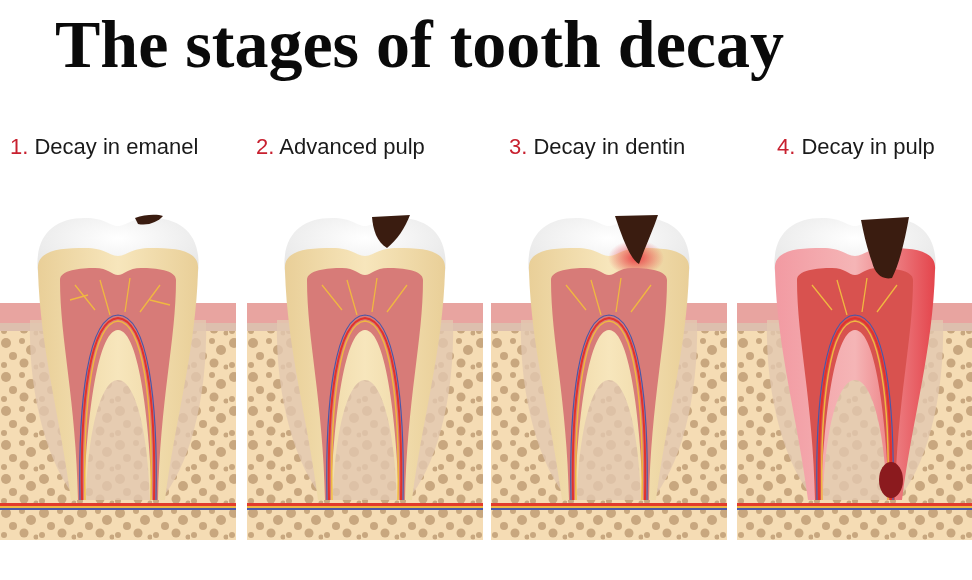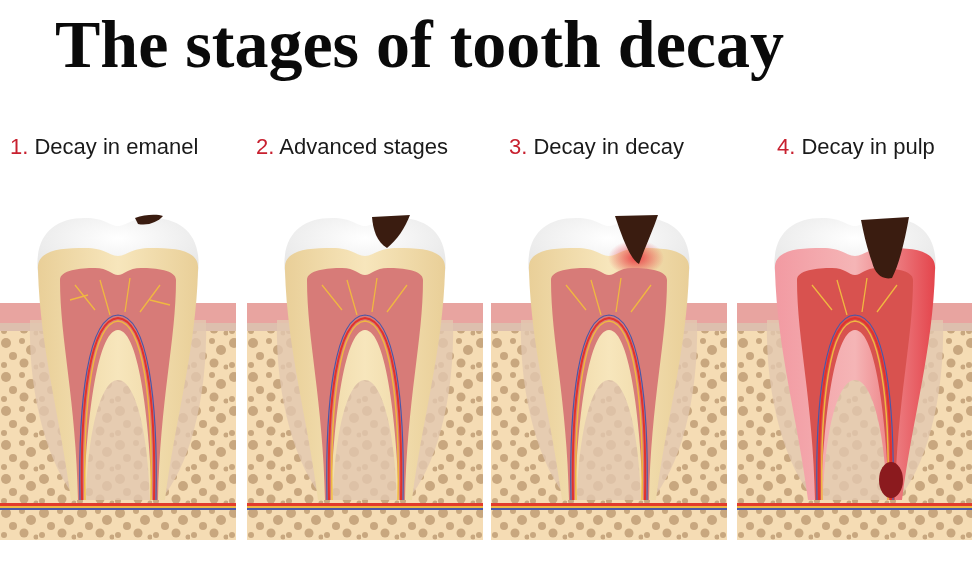--- a/index.html
+++ b/index.html
@@ -9,22 +9,22 @@
   .label .num{color:#c8202f;}
   .panel{position:absolute;top:200px;width:236px;height:340px;}
   .panel svg{display:block;}
 </style>
 </head>
 <body>
 
 <div class="title">The stages of tooth decay</div>
 
 <div class="label" style="left:10px"><span class="num">1.</span> <span>Decay in emanel</span></div>
-<div class="label" style="left:256px"><span class="num">2.</span> <span>Advanced stages</span></div>
-<div class="label" style="left:509px"><span class="num">3.</span> <span>Decay in decay</span></div>
+<div class="label" style="left:256px"><span class="num">2.</span> <span>Advanced pulp</span></div>
+<div class="label" style="left:509px"><span class="num">3.</span> <span>Decay in dentin</span></div>
 <div class="label" style="left:777px"><span class="num">4.</span> <span>Decay in pulp</span></div>
 
 <svg width="0" height="0" style="position:absolute">
   <defs>
     <pattern id="bone" width="38" height="34" patternUnits="userSpaceOnUse">
       <rect width="38" height="34" fill="#f5dcb4"></rect>
       <circle cx="6" cy="7" r="5" fill="#c8a77f"></circle>
       <circle cx="22" cy="5" r="3" fill="#c8a77f"></circle>
       <circle cx="31" cy="14" r="5" fill="#c8a77f"></circle>
       <circle cx="13" cy="20" r="4" fill="#c8a77f"></circle>

